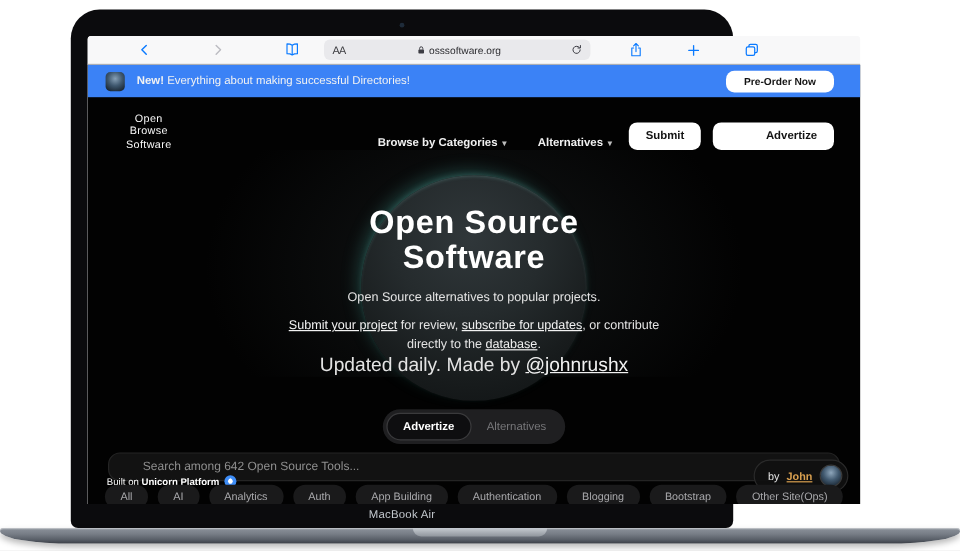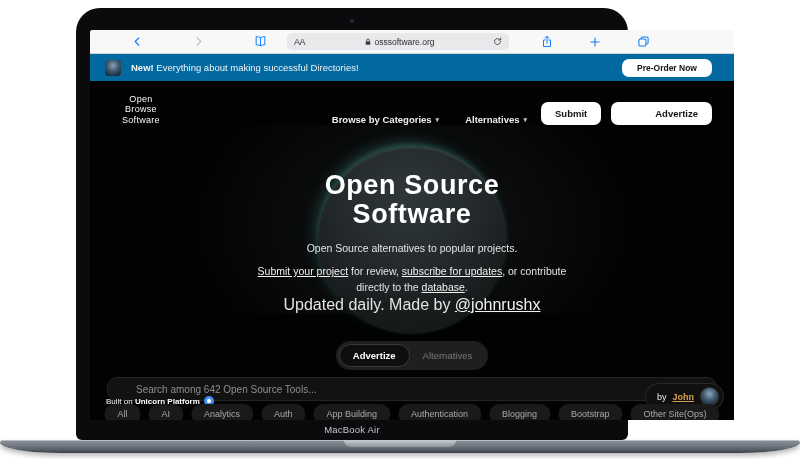--- a/index.html
+++ b/index.html
@@ -1,21 +1,21 @@
 <!DOCTYPE html>
 <html><head>
 <meta charset="utf-8">
 <style>
   * { margin:0; padding:0; box-sizing:border-box; }
   html,body { width:800px; height:459px; background:#ffffff; overflow:hidden;
               font-family:"Liberation Sans", sans-serif; }
   .scene { position:relative; width:800px; height:459px; }
 
   
-  .bezel { position:absolute; left:76px; top:8px; width:552px; height:432px;
+  .bezel { position:absolute; left:59px; top:8px; width:552px; height:432px;
            background:#0b0b0d; border-radius:24px 24px 6px 6px; }
   .camera { position:absolute; left:50%; top:11px; width:4px; height:4px;
             border-radius:50%; background:#1e2b39; transform:translateX(-50%); }
   .bezel-label { position:absolute; left:0; right:0; bottom:5px; text-align:center;
                  color:#c3c8ce; font-size:9.5px; letter-spacing:.2px; }
   .base { position:absolute; left:0; top:440px; width:800px; height:13px;
           background:linear-gradient(180deg,#8d939c 0%,#767c85 40%,#585e67 75%,#3b3f46 100%);
           border-radius:3px 3px 70px 70px / 3px 3px 12px 12px;
           box-shadow:inset 0 1px 0 rgba(255,255,255,.4), 0 3px 5px rgba(0,0,0,.28); }
   .base-notch { position:absolute; left:50%; top:0; width:112px; height:7px;
@@ -33,21 +33,21 @@
   .addr { width:222px; height:17px; margin-left:20px; background:#e9e9ec;
           border-radius:5px; display:flex; align-items:center; padding:0 7px;
           font-size:8.5px; color:#2c2c30; }
   .addr .reader { font-size:9px; color:#3a3a3e; letter-spacing:-.5px; }
   .addr .mid { flex:1; display:flex; align-items:center; justify-content:center; gap:3px; }
 
   
   .site { position:relative; width:644px; height:366px; background:#020202;
           overflow:hidden; color:#fff; }
   .banner { height:27px; display:flex; align-items:center; padding:0 22px 0 15px;
-            background:#0369a1; }
+            background:#3b82f6; }
   .avatar-sq { width:16px; height:16px; border-radius:4px; flex:none;
                background:radial-gradient(circle at 50% 35%,#87a0b6 0%,#3f586f 45%,#16222e 90%); }
   .banner-text { margin-left:10px; font-size:9.5px; color:#f2f2f2; }
   .banner-text b { font-weight:bold; }
   .btn-white { background:#fff; color:#131313; font-weight:bold; border:none;
                border-radius:7px; cursor:pointer; font-family:"Liberation Sans",sans-serif; }
   .preorder { margin-left:auto; font-size:8.5px; padding:4px 15px; }
 
   .nav { display:flex; align-items:flex-end; padding:9px 22px 0 32px; height:44px; }
   .logo { font-size:9px; line-height:10.5px; text-align:center; color:#fafafa;

